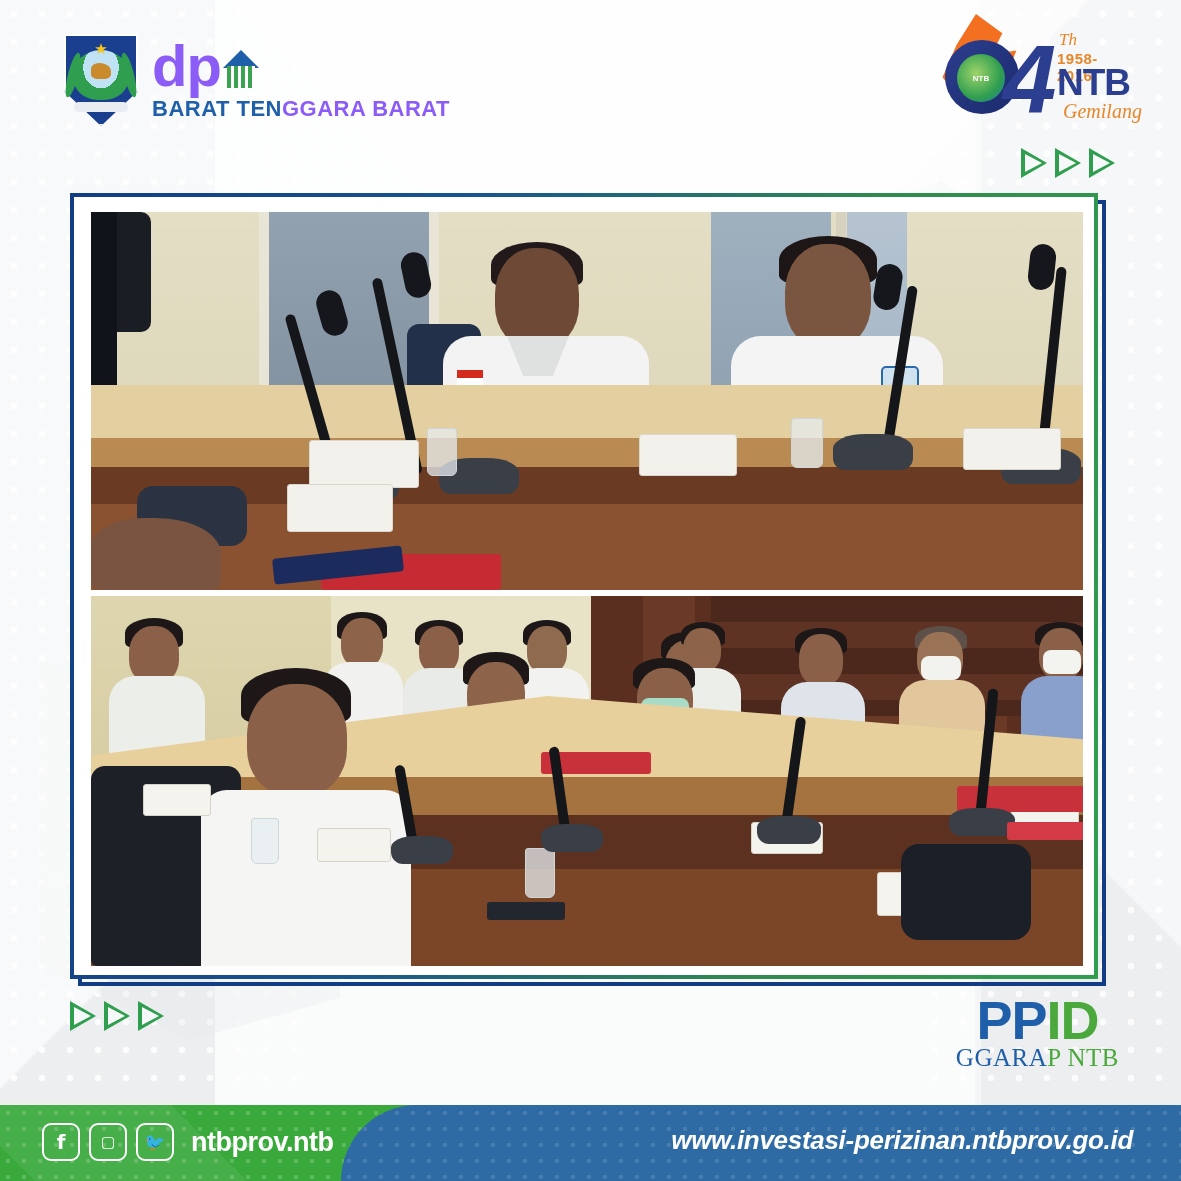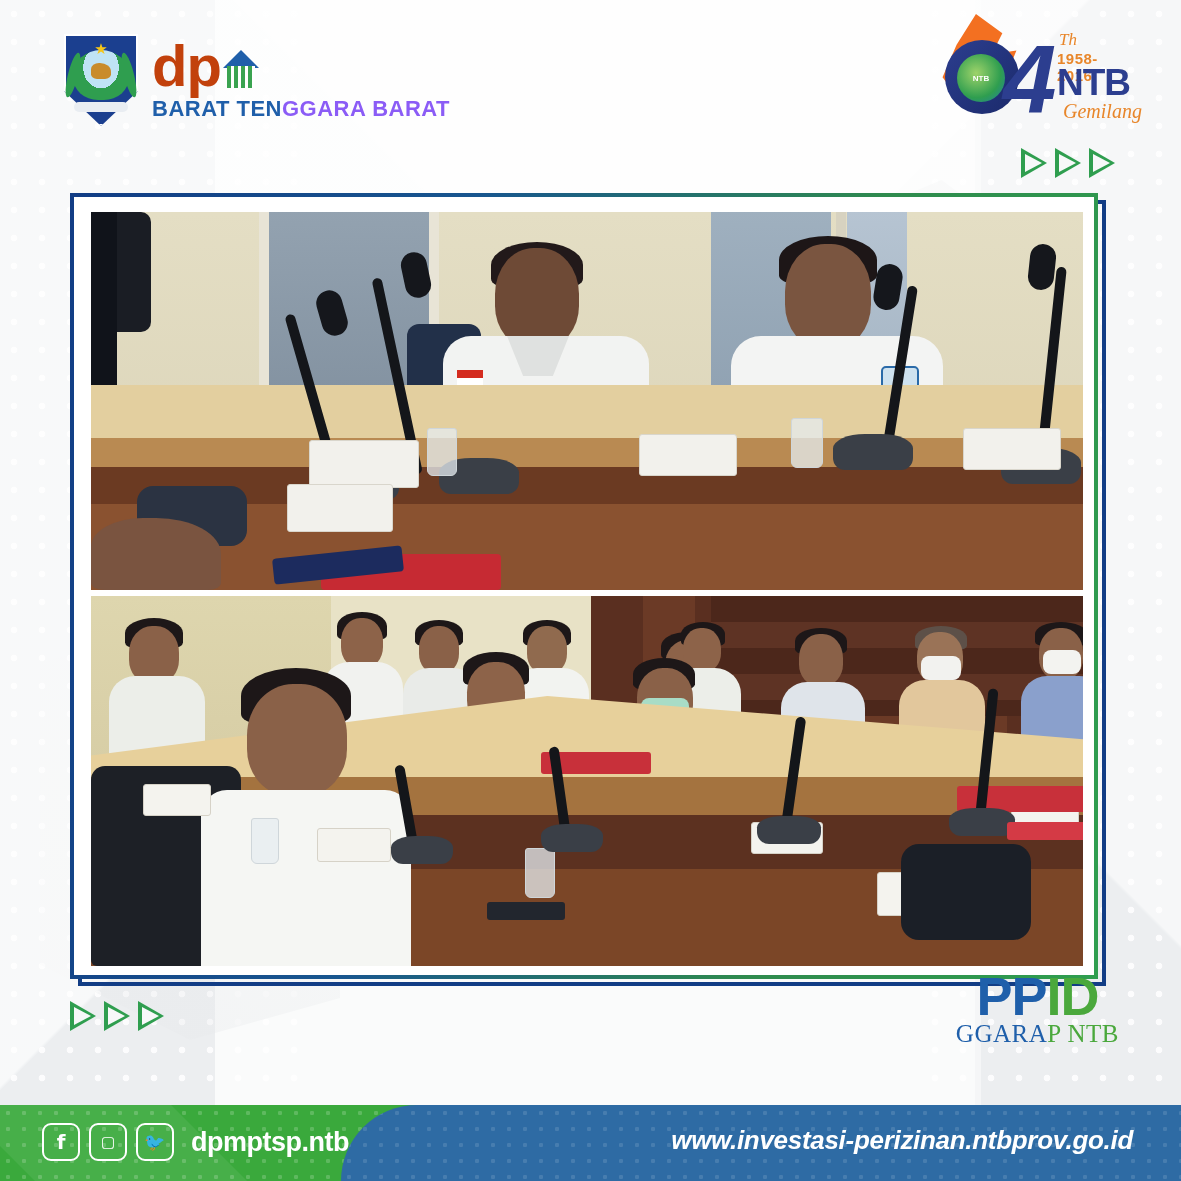--- a/index.html
+++ b/index.html
@@ -90,21 +90,21 @@
     position:absolute;top:18px;width:10px;height:46px;background:#2f9e4f;
     border-radius:50%;
   }
   .crest-leafL{left:4px;transform:rotate(14deg);}
   .crest-leafR{right:4px;transform:rotate(-14deg);}
   .wordmark{display:flex;flex-direction:column;gap:2px;}
   .wm-top{
     font-size:58px;font-weight:bold;letter-spacing:-1px;line-height:.95;
     display:flex;align-items:center;
   }
-  .wm-dp{color:#c2410c;text-align:right;}
+  .wm-dp{color:#8b5cf6;text-align:right;}
   .wm-house{
     display:inline-block;width:44px;height:44px;position:relative;margin:0 -2px 0 -2px;
   }
   .wm-house:before{
     content:"";position:absolute;left:4px;top:6px;width:0;height:0;
     border-left:18px solid transparent;border-right:18px solid transparent;
     border-bottom:18px solid #1f5faa;
   }
   .wm-house:after{
     content:"";position:absolute;left:8px;top:22px;width:28px;height:22px;
@@ -253,21 +253,21 @@
   .p2-p{position:absolute;}
   .p2-p .head{position:absolute;border-radius:46% 46% 42% 42%;}
   .p2-p .hair{position:absolute;background:#1d1718;border-radius:50% 50% 18% 18%;}
   .p2-p .body{position:absolute;border-radius:26px 26px 0 0;}
   .p2-mask{position:absolute;border-radius:8px;}
   .p2-chair{position:absolute;background:#1d2026;border-radius:14px 14px 6px 6px;}
   .p2-box{position:absolute;background:#f4f3ee;border:1px solid #d6d2c7;border-radius:3px;}
   .p2-red{position:absolute;background:#c8303a;border-radius:3px;}
 
   
-  .ppid{position:absolute;right:62px;top:972px;text-align:center;}
+  .ppid{position:absolute;right:62px;top:996px;text-align:center;}
   .ppid-main{font-size:54px;font-weight:bold;line-height:.92;letter-spacing:-1px;}
   .ppid-main .b{color:#1f5faa;}
   .ppid-main .g{color:#4aa83c;}
   .ppid-sub{font-size:25px;font-family:"Liberation Serif",serif;letter-spacing:.5px;margin-top:-2px;}
   .ppid-sub .b{color:#1f5faa;}
   .ppid-sub .g{color:#4aa83c;}
 
   
   .footer{position:absolute;left:0;bottom:0;width:1181px;height:76px;overflow:hidden;}
   .footer-green{
@@ -553,19 +553,19 @@
   </div>
 
   <div class="footer">
     <div class="footer-green"></div>
     <div class="footer-blue"></div>
 
     <div class="social">
       <div class="sicon">f</div>
       <div class="sicon" style="font-size:15px;">▢</div>
       <div class="sicon" style="font-size:17px;">🐦</div>
-      <div class="shandle">dpmptsp.ntb</div>
+      <div class="shandle">ntbprov.ntb</div>
     </div>
 
     <div class="furl">www.investasi-perizinan.ntbprov.go.id</div>
   </div>
 
 </div>
 
 </body></html>

